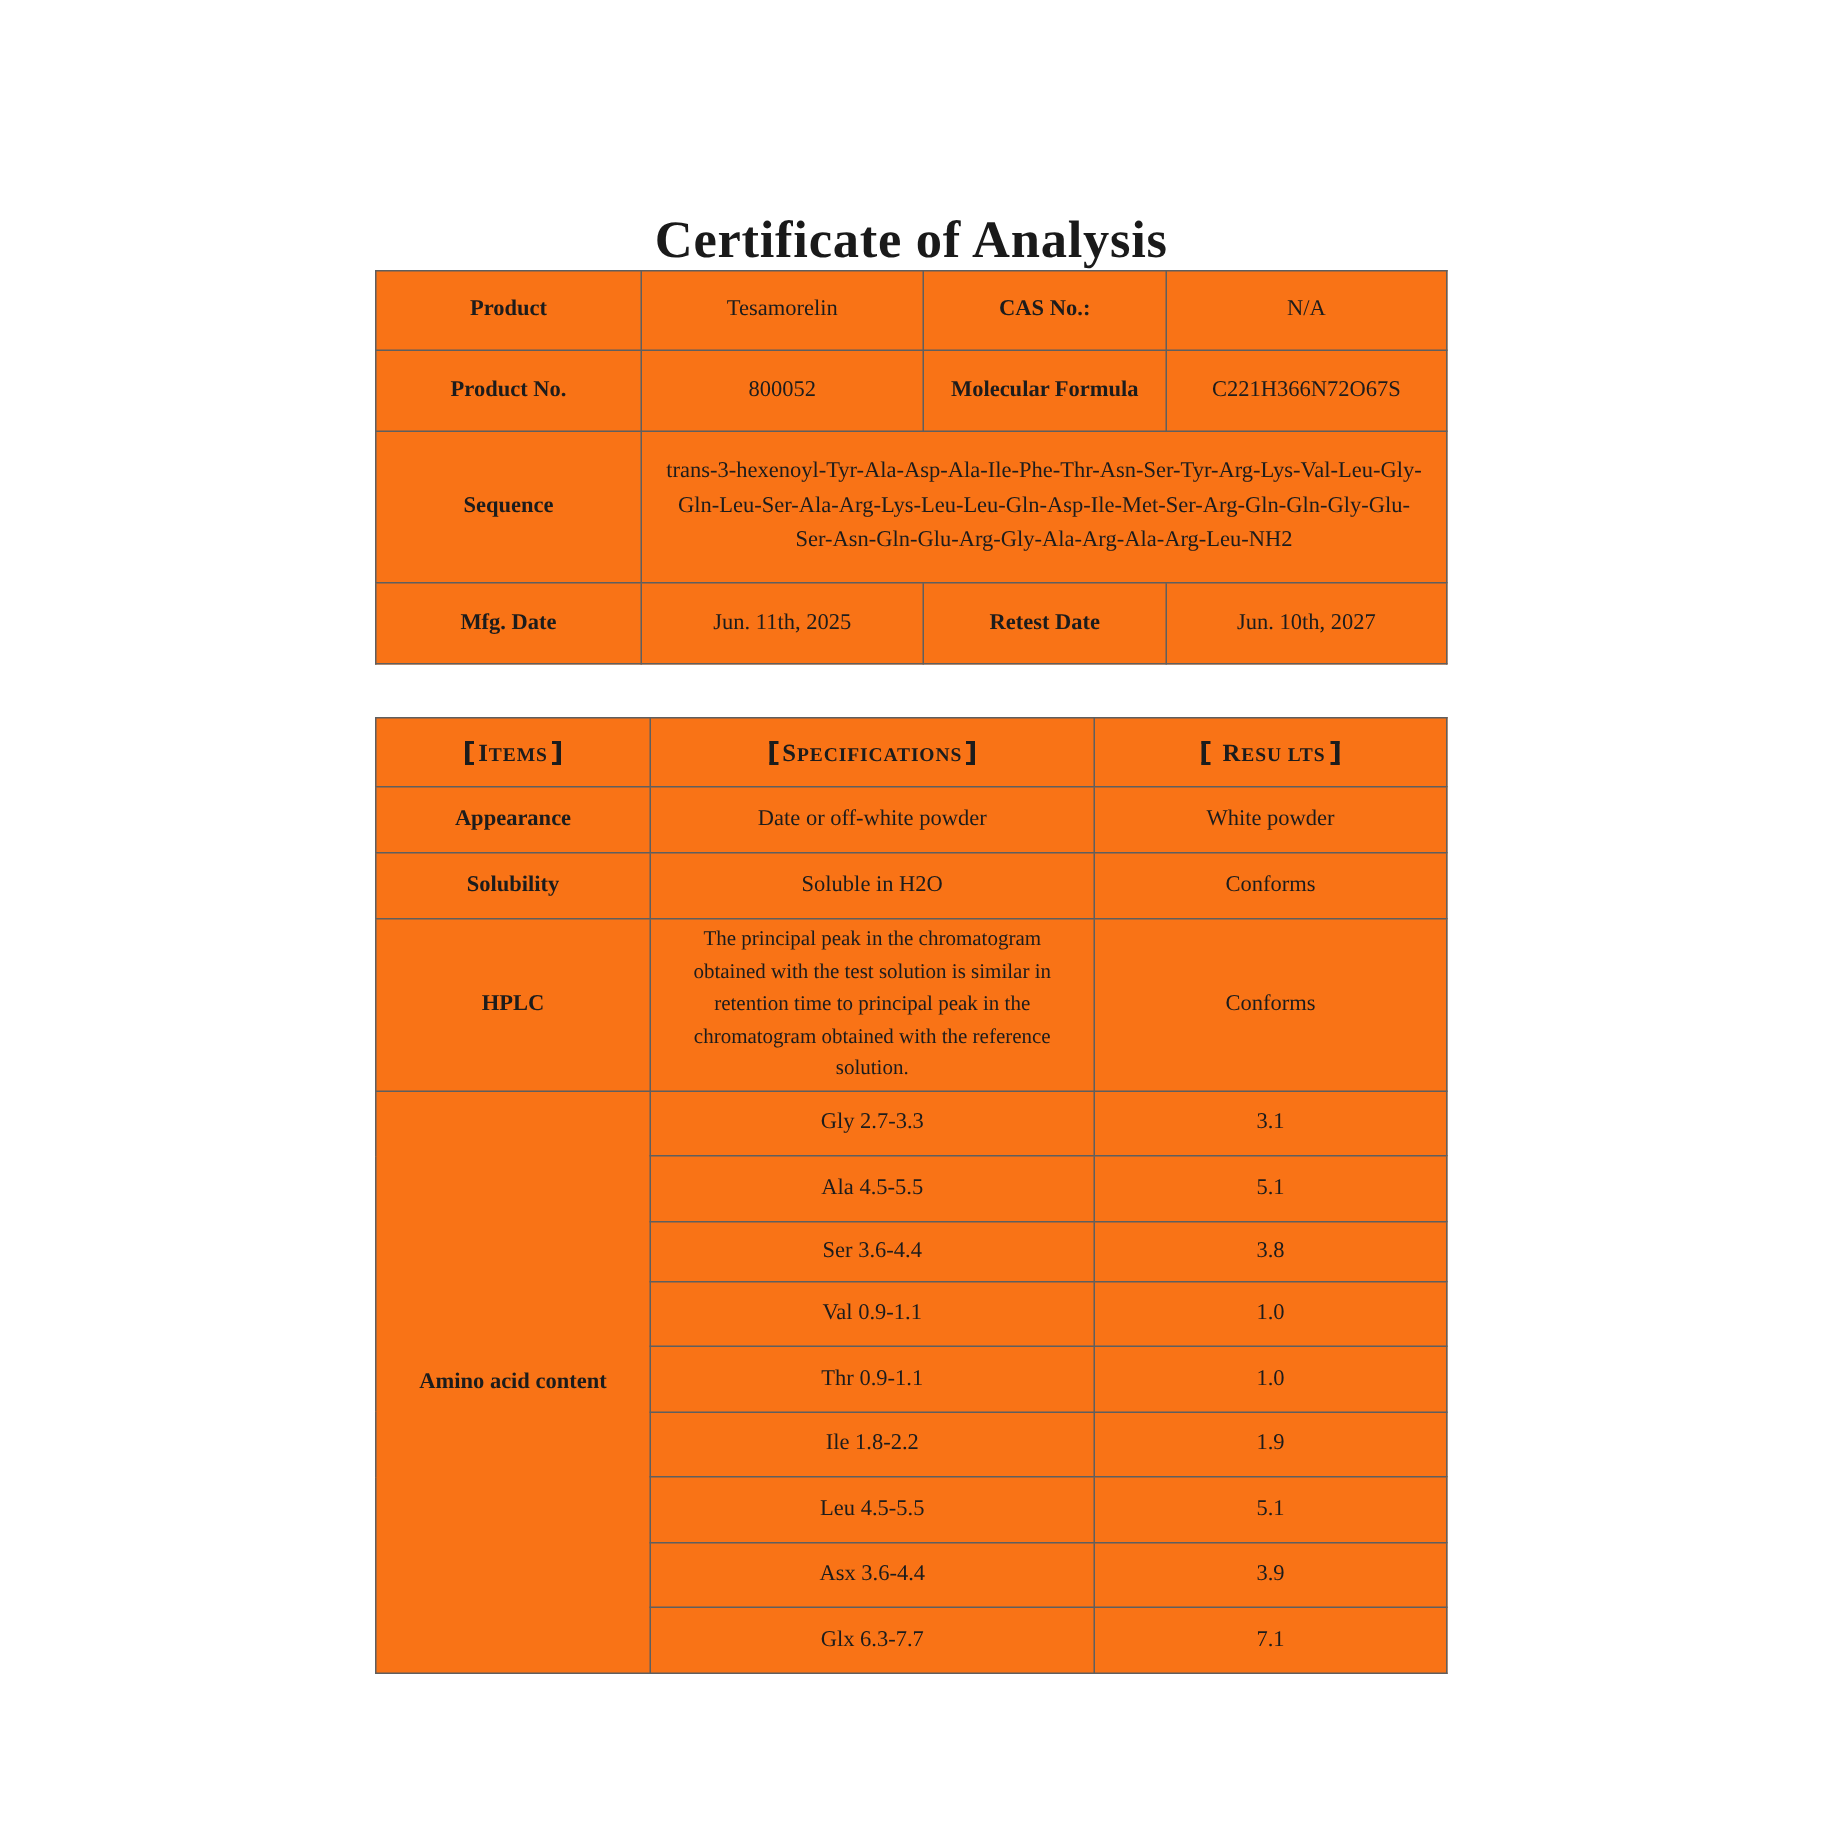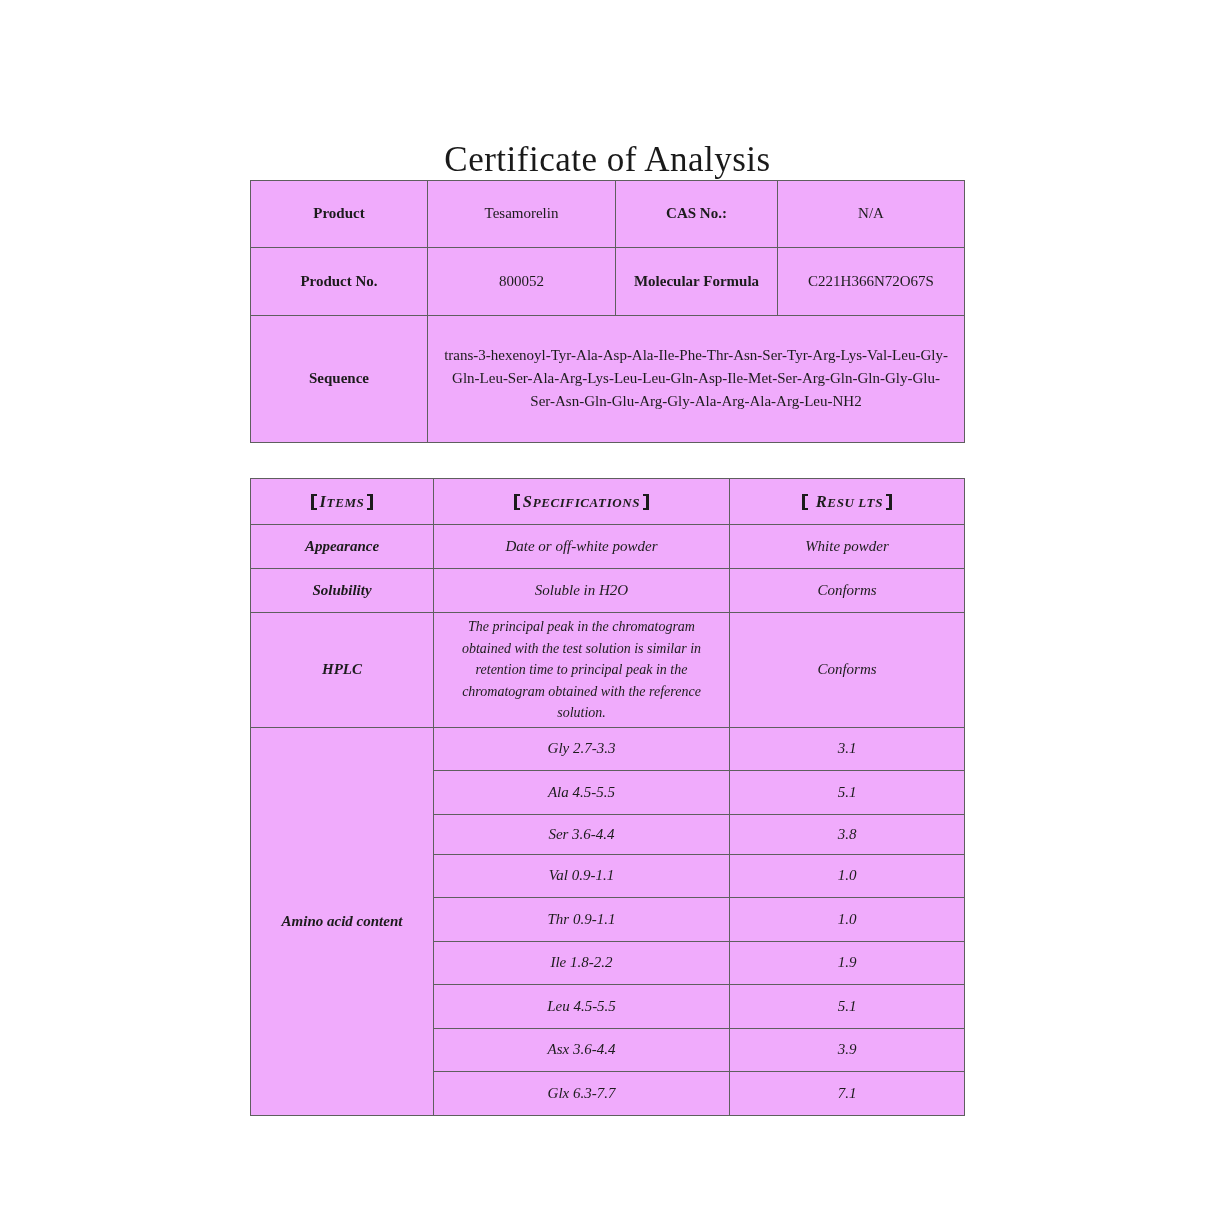--- a/index.html
+++ b/index.html
@@ -13,42 +13,42 @@
     color: #1c1c1c;
     overflow: hidden;
   }
   .doc-title {
     position: absolute;
     top: 140px;
     left: 0;
     width: 100%;
     text-align: center;
     font-size: 35px;
-    font-weight: normal;
+    font-weight: bold;
     letter-spacing: 0.5px;
     color: #1a1a1a;
   }
   table.tbl {
     position: absolute;
     border-collapse: collapse;
     table-layout: fixed;
-    background: #f0abfc;
+    background: #f97316;
   }
   .tbl td, .tbl th {
     border: 1px solid #5f5f5f;
     text-align: center;
     vertical-align: middle;
     font-size: 15px;
     font-weight: normal;
     padding: 0 6px;
     overflow: hidden;
   }
   .tbl .label { font-weight: bold; }
   #table1 { left: 250px; top: 180px; width: 714px; height: 263px; }
-  #table2 { left: 250px; top: 478px; width: 714px; height: 616px; font-style: italic; }
+  #table2 { left: 250px; top: 478px; width: 714px; height: 616px; }
   .seq-cell {
     line-height: 23px;
     padding: 0 12px !important;
   }
   .hplc-cell {
     text-align: center;
     padding: 3px 11px !important;
     font-size: 14px !important;
     line-height: 21.5px;
   }
@@ -103,20 +103,26 @@
     </tr>
     <tr style="height:45px">
       <td class="label">Product No.</td>
       <td>800052</td>
       <td class="label">Molecular Formula</td>
       <td>C221H366N72O67S</td>
     </tr>
     <tr style="height:84px">
       <td class="label">Sequence</td>
       <td colspan="3" class="seq-cell">trans-3-hexenoyl-Tyr-Ala-Asp-Ala-Ile-Phe-Thr-Asn-Ser-Tyr-Arg-Lys-Val-Leu-Gly-Gln-Leu-Ser-Ala-Arg-Lys-Leu-Leu-Gln-Asp-Ile-Met-Ser-Arg-Gln-Gln-Gly-Glu-Ser-Asn-Gln-Glu-Arg-Gly-Ala-Arg-Ala-Arg-Leu-NH2</td>
+    </tr>
+    <tr style="height:45px">
+      <td class="label">Mfg. Date</td>
+      <td>Jun. 11th, 2025</td>
+      <td class="label">Retest Date</td>
+      <td>Jun. 10th, 2027</td>
     </tr>
   </tbody>
     </table>
 
   <table class="tbl" id="table2">
     <colgroup>
       <col style="width:183px">
         <col style="width:296px">
         <col style="width:235px">
     </colgroup>

